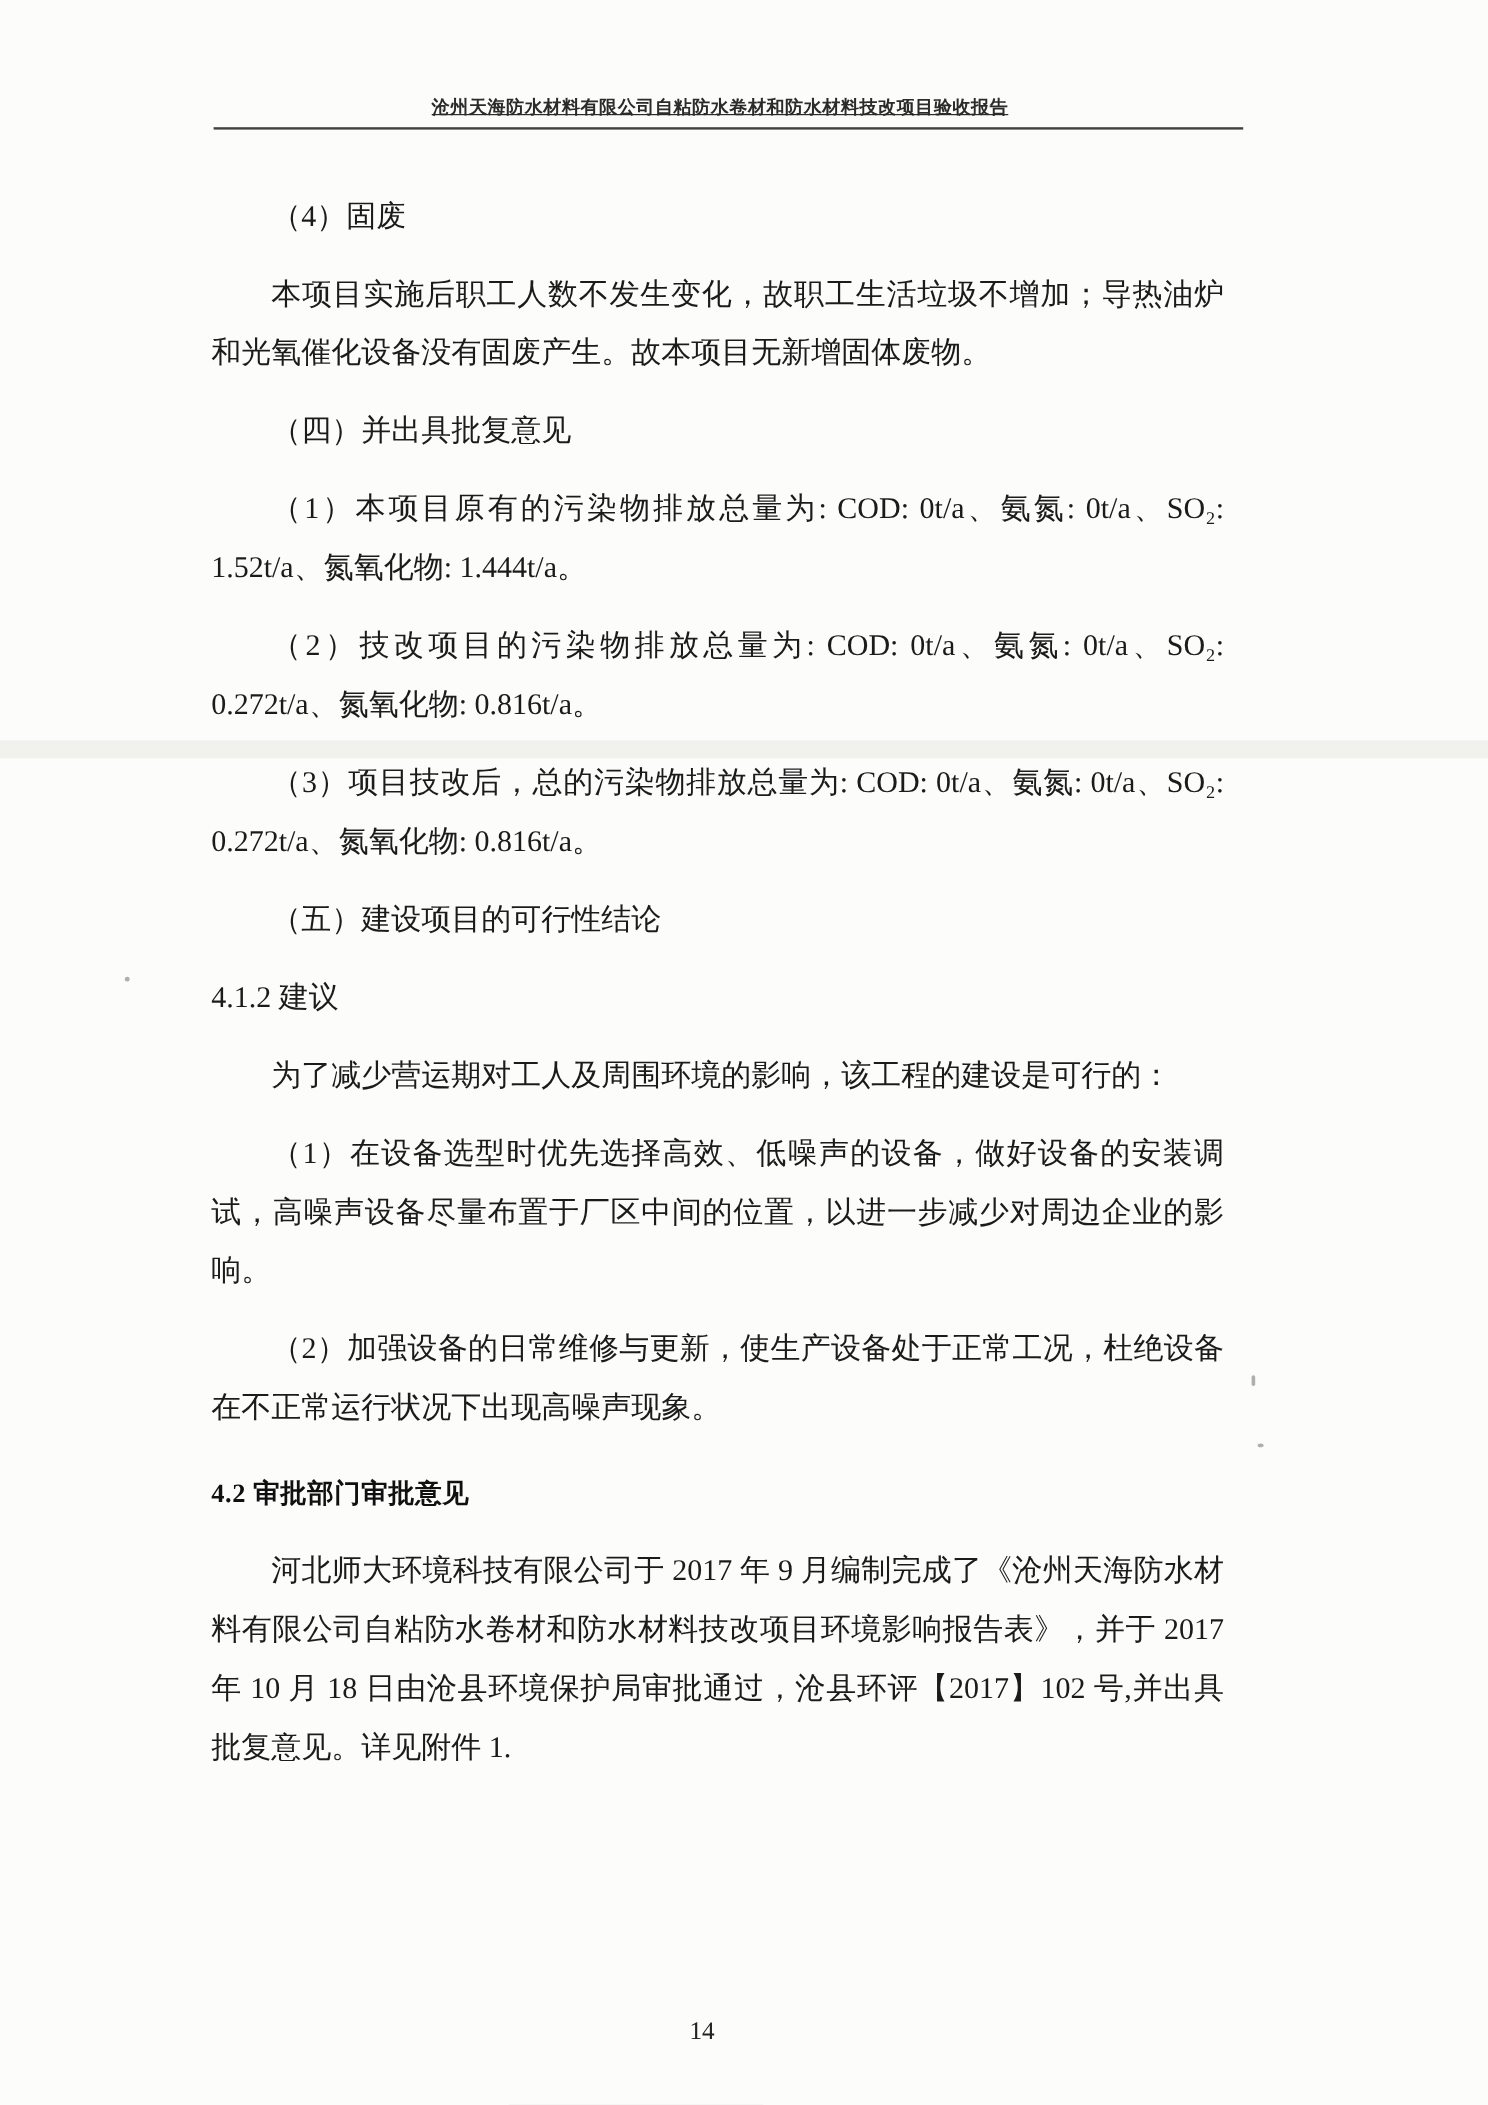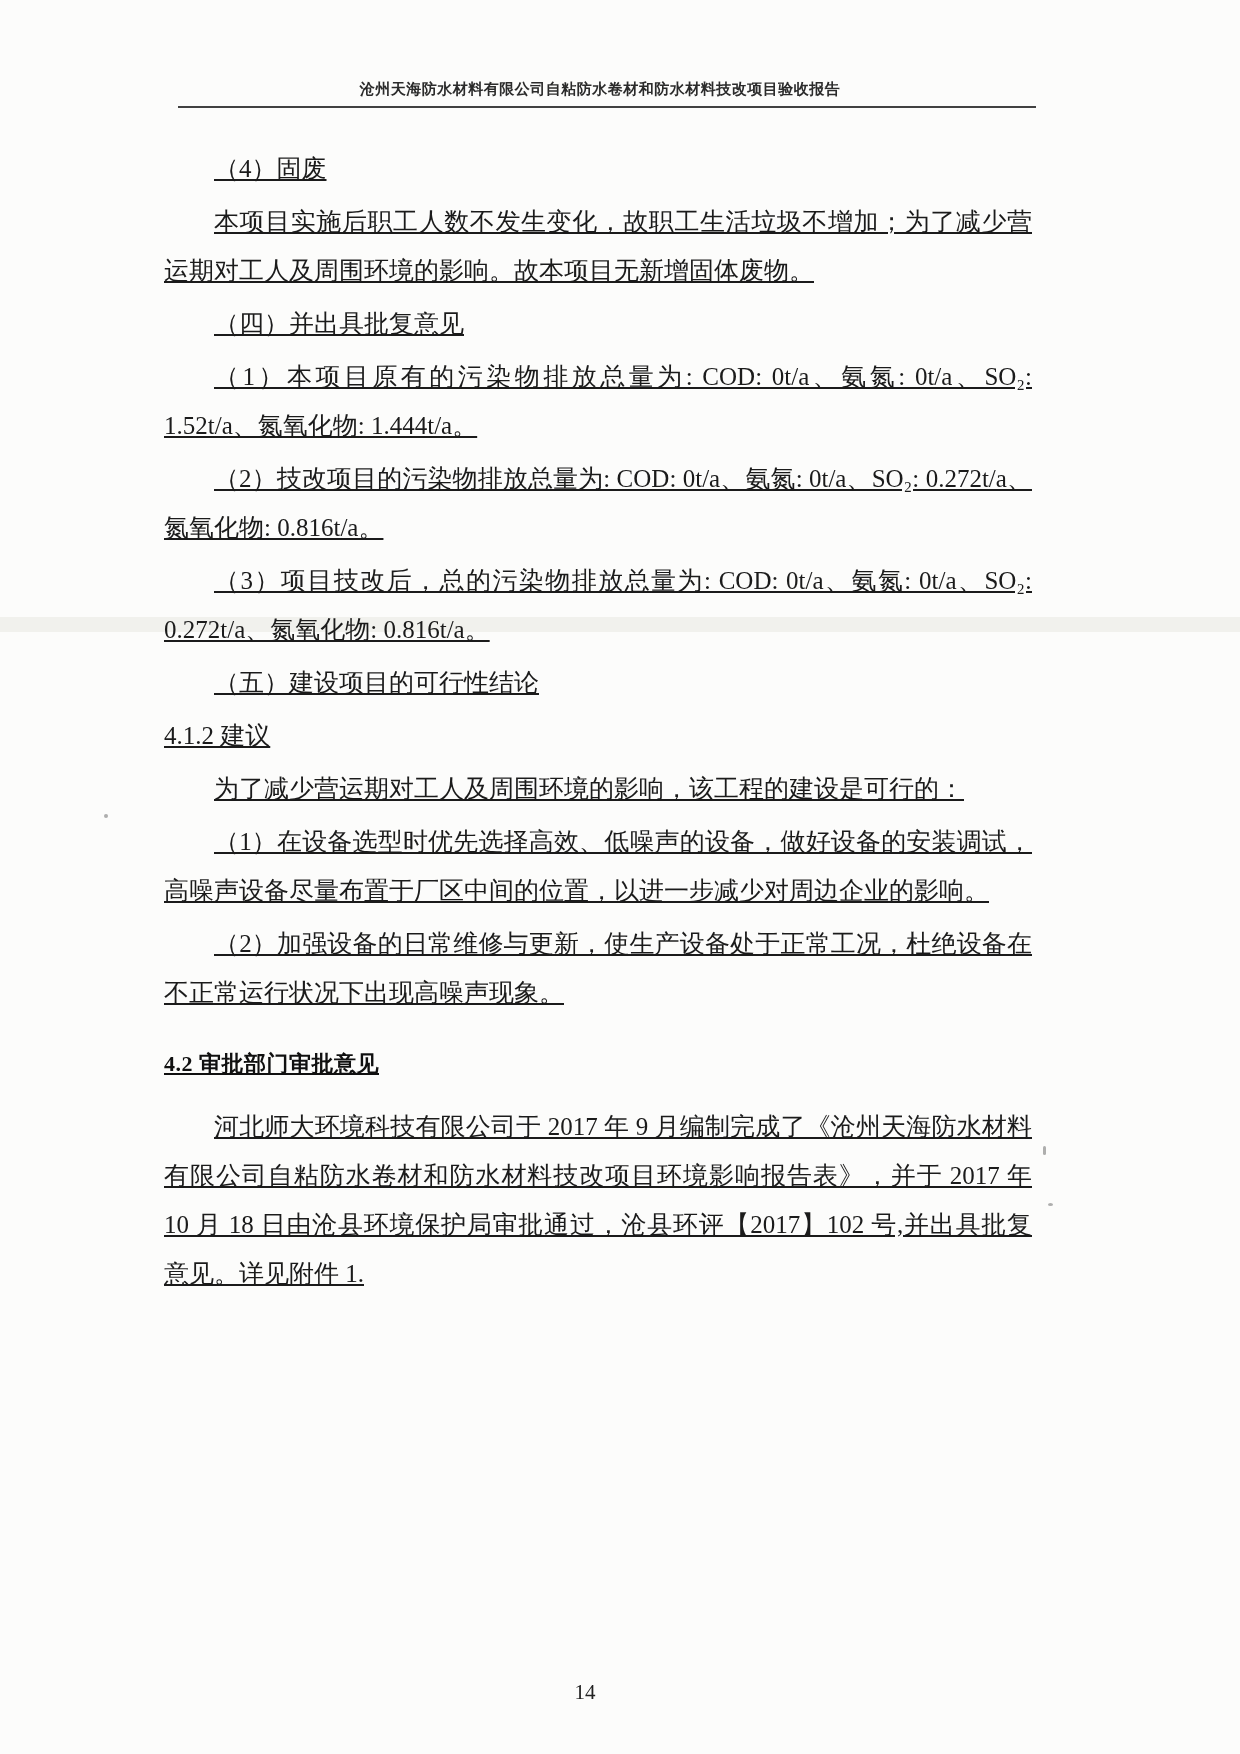--- a/index.html
+++ b/index.html
@@ -22,40 +22,41 @@
   .header-title {
     position: absolute;
     top: 80px;
     left: 160px;
     width: 880px;
     text-align: center;
     font-size: 15px;
     font-weight: 600;
     letter-spacing: 0.5px;
     color: #2b2b2b;
+    text-decoration: underline;
   }
   .header-rule {
     position: absolute;
     top: 106px;
     left: 178px;
     width: 858px;
     height: 2px;
     background: var(--rule);
   }
   
   .content {
     position: absolute;
     top: 140px;
     left: 160px;
     width: 876px;
     font-size: 25px;
     line-height: 49px;
     text-align: justify;
   }
-  .content p { margin: 4px; text-indent: 2em; text-decoration: underline; }
+  .content p { margin: 16px; text-indent: 2em; }
   .content p.noindent { text-indent: 0; }
   .content p.section {
     text-indent: 0;
     font-weight: bold;
     font-size: 22px;
     line-height: 49px;
     margin-top: 22px;
     margin-bottom: 14px;
     color: #101010;
     letter-spacing: 0.5px;
@@ -95,21 +96,21 @@
 
 <div class="page">
 
   <div class="scan-band"></div>
 
   <div class="header-title">沧州天海防水材料有限公司自粘防水卷材和防水材料技改项目验收报告</div>
   <div class="header-rule"></div>
 
   <div class="content" id="paragraphs">
       <p class="indent">（4）固废</p>
-      <p class="indent">本项目实施后职工人数不发生变化，故职工生活垃圾不增加；为了减少营运期对工人及周围环境的影响。故本项目无新增固体废物。</p>
+      <p class="indent">本项目实施后职工人数不发生变化，故职工生活垃圾不增加；导热油炉和光氧催化设备没有固废产生。故本项目无新增固体废物。</p>
       <p class="indent">（四）并出具批复意见</p>
       <p class="indent">（1）本项目原有的污染物排放总量为: COD: 0t/a、氨氮: 0t/a、SO₂: 1.52t/a、氮氧化物: 1.444t/a。</p>
       <p class="indent">（2）技改项目的污染物排放总量为: COD: 0t/a、氨氮: 0t/a、SO₂: 0.272t/a、氮氧化物: 0.816t/a。</p>
       <p class="indent">（3）项目技改后，总的污染物排放总量为: COD: 0t/a、氨氮: 0t/a、SO₂: 0.272t/a、氮氧化物: 0.816t/a。</p>
       <p class="indent">（五）建设项目的可行性结论</p>
       <p class="noindent">4.1.2 建议</p>
       <p class="indent">为了减少营运期对工人及周围环境的影响，该工程的建设是可行的：</p>
       <p class="indent">（1）在设备选型时优先选择高效、低噪声的设备，做好设备的安装调试，高噪声设备尽量布置于厂区中间的位置，以进一步减少对周边企业的影响。</p>
       <p class="indent">（2）加强设备的日常维修与更新，使生产设备处于正常工况，杜绝设备在不正常运行状况下出现高噪声现象。</p>
       <p class="section">4.2 审批部门审批意见</p>

